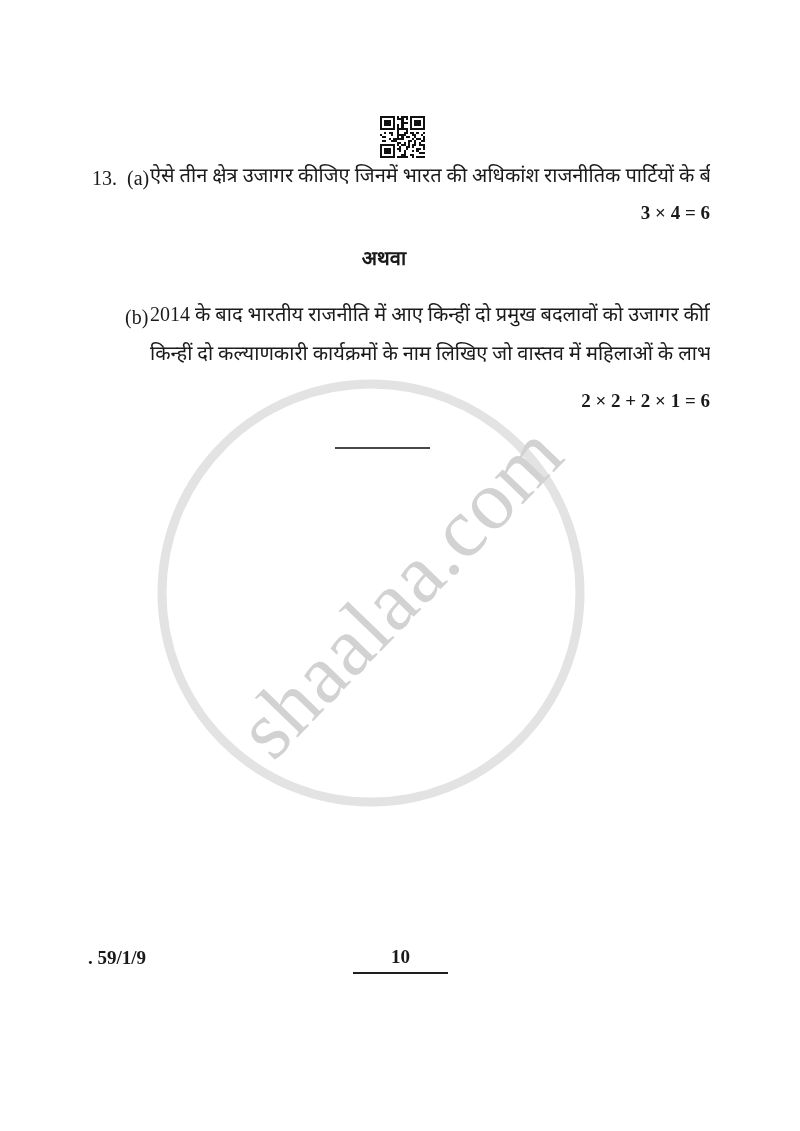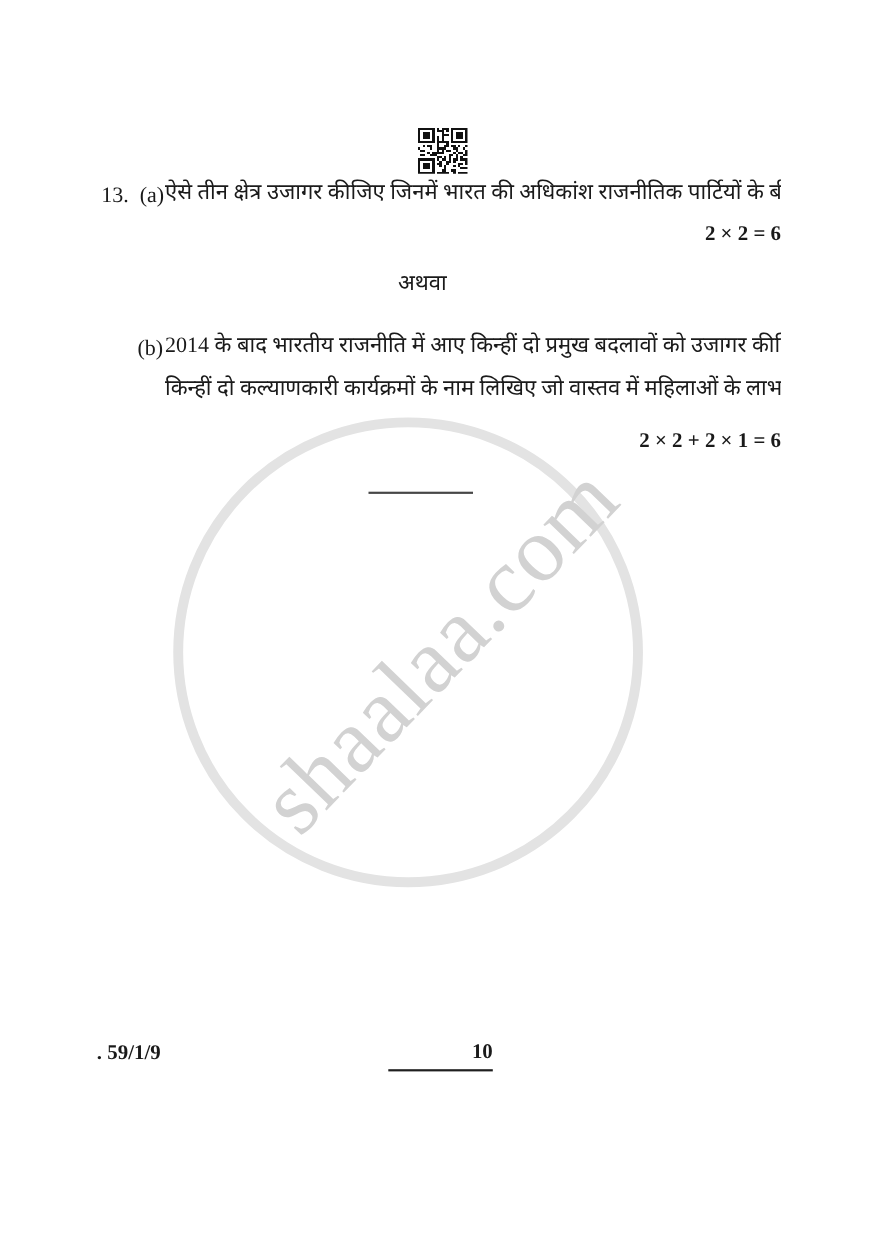--- a/index.html
+++ b/index.html
@@ -50,38 +50,38 @@
   .doc-text {
     font-size: 20px;
     line-height: 1.25;
     white-space: nowrap;
   }
   .q-number   { left: 92px;  top: 166px; }
   .a-label    { left: 127px; top: 166px; }
   .a-line1    { left: 150px; top: 163px; max-width: 560px; overflow: hidden; }
   .a-line2    { left: 150px; top: 202px; }
   .a-marks    { left: 560px; top: 201px; width: 150px; text-align: right; font-weight: bold; font-size: 19px; }
-  .or-heading { left: 334px; top: 246px; width: 100px; text-align: center; font-weight: normal; }
+  .or-heading { left: 334px; top: 246px; width: 100px; text-align: center; font-weight: bold; }
   .b-label    { left: 125px; top: 305px; }
   .b-line1    { left: 150px; top: 302px; max-width: 560px; overflow: hidden; }
   .b-line2    { left: 150px; top: 341px; max-width: 560px; overflow: hidden; }
   .b-marks    { left: 520px; top: 389px; width: 190px; text-align: right; font-weight: bold; font-size: 19px; }
 
   .divider {
     left: 335px; top: 447px; width: 95px; height: 2px;
     background: #474747;
   }
 
   .paper-code {
     left: 88px; top: 947px;
     font-weight: bold; font-size: 19px;
   }
   .page-number {
     left: 353px; top: 946px; width: 95px;
-    text-align: right; font-weight: bold; font-size: 19px;
+    text-align: center; font-weight: bold; font-size: 19px;
   }
   .page-number-rule {
     left: 353px; top: 972px; width: 95px; height: 2px;
     background: #1f1f1f;
   }
 
   .site-footer {
     left: 10px; top: 1088px;
     font-family: "Liberation Sans", "DejaVu Sans", sans-serif;
     font-size: 23px;
@@ -229,21 +229,21 @@
         <rect x="17" y="20" width="1" height="1" fill="#111"></rect>
         <rect x="18" y="20" width="1" height="1" fill="#111"></rect>
         <rect x="19" y="20" width="1" height="1" fill="#111"></rect>
         <rect x="20" y="20" width="1" height="1" fill="#111"></rect>
       </svg>
 
     <div class="abs doc-text q-number">13.</div>
 
     <div class="abs doc-text a-label">(a)</div>
     <div class="abs doc-text a-line1">ऐसे तीन क्षेत्र उजागर कीजिए जिनमें भारत की अधिकांश राजनीतिक पार्टियों के बीच 1989 के</div>
-    <div class="abs doc-text a-marks">2 × 2 = 6</div>
+    <div class="abs doc-text a-marks">3 × 4 = 6</div>
 
     <div class="abs doc-text or-heading">अथवा</div>
 
     <div class="abs doc-text b-label">(b)</div>
     <div class="abs doc-text b-line1">2014 के बाद भारतीय राजनीति में आए किन्हीं दो प्रमुख बदलावों को उजागर कीजिए तथा ऐसे</div>
     <div class="abs doc-text b-line2">किन्हीं दो कल्याणकारी कार्यक्रमों के नाम लिखिए जो वास्तव में महिलाओं के लाभ के लिए हैं ।</div>
     <div class="abs doc-text b-marks">2 × 2 + 2 × 1 = 6</div>
 
     <div class="abs divider"></div>
 

